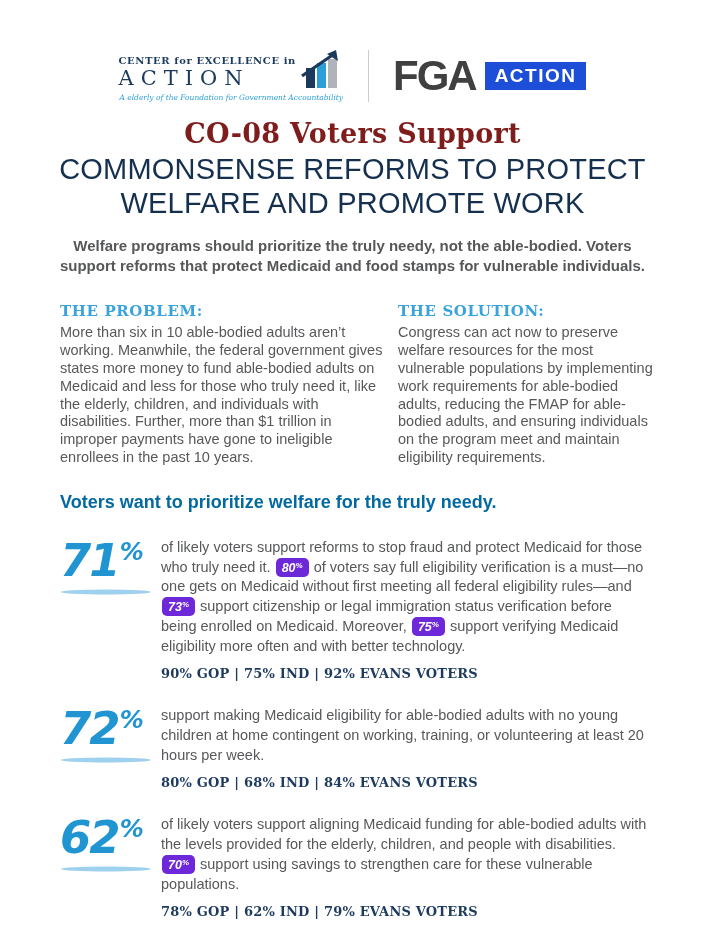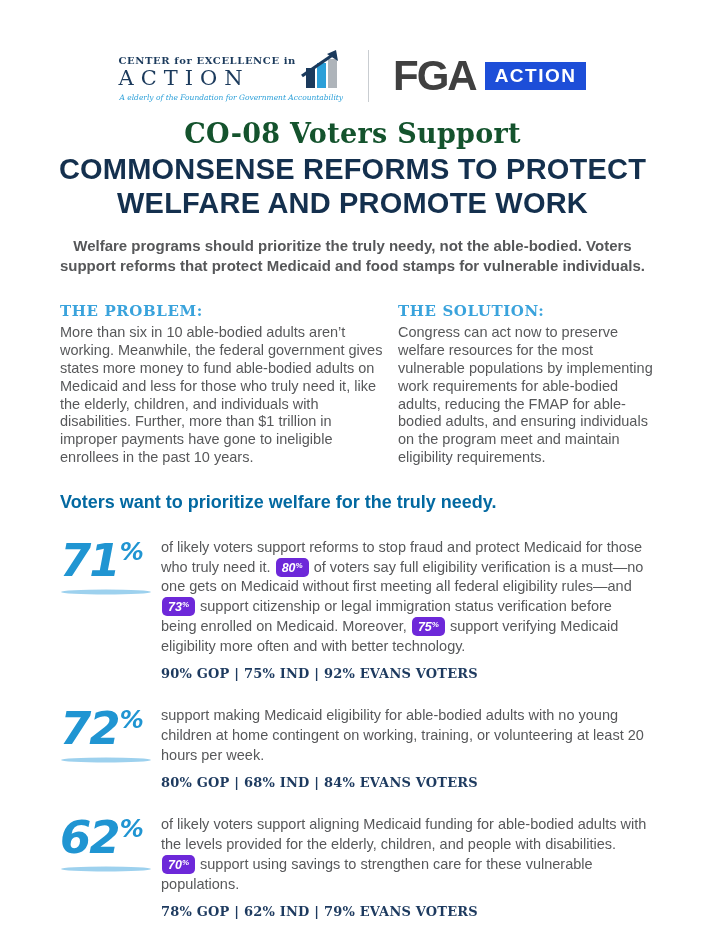--- a/index.html
+++ b/index.html
@@ -38,24 +38,24 @@
   }
   .fga-action {
     background:#1d4ed8; color:#ffffff; font-weight:800; font-size:19px;
     letter-spacing:1.5px; padding:4px 10px 5px; line-height:1;
   }
 
   
   .kicker {
     margin-top:16px; text-align:center;
     font-family:"DejaVu Serif", serif; font-weight:bold;
-    font-size:27px; color:#14532d; letter-spacing:0.3px;
+    font-size:27px; color:#7f1d1d; letter-spacing:0.3px;
   }
   .headline {
-    text-align:center; color:#14304e; font-weight:700;
+    text-align:center; color:#14304e; font-weight:400;
     font-size:29px; line-height:1.17; margin-top:4px; letter-spacing:0.2px;
   }
   .subtitle {
     max-width:608px; margin:15px auto 0; text-align:center;
     font-weight:bold; font-size:15px; line-height:1.35; color:#565759;
   }
 
   
   .columns {
     display:grid; grid-template-columns:326px 260px; column-gap:12px;

